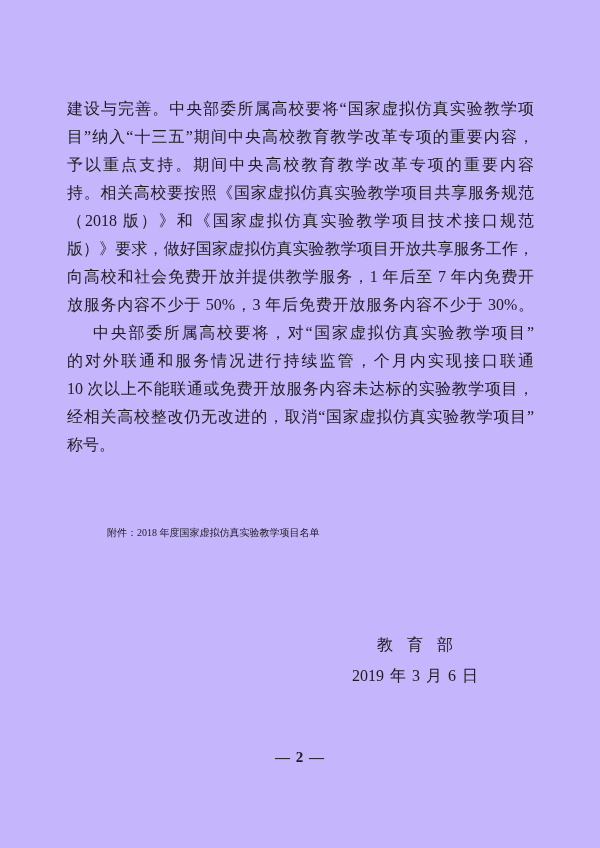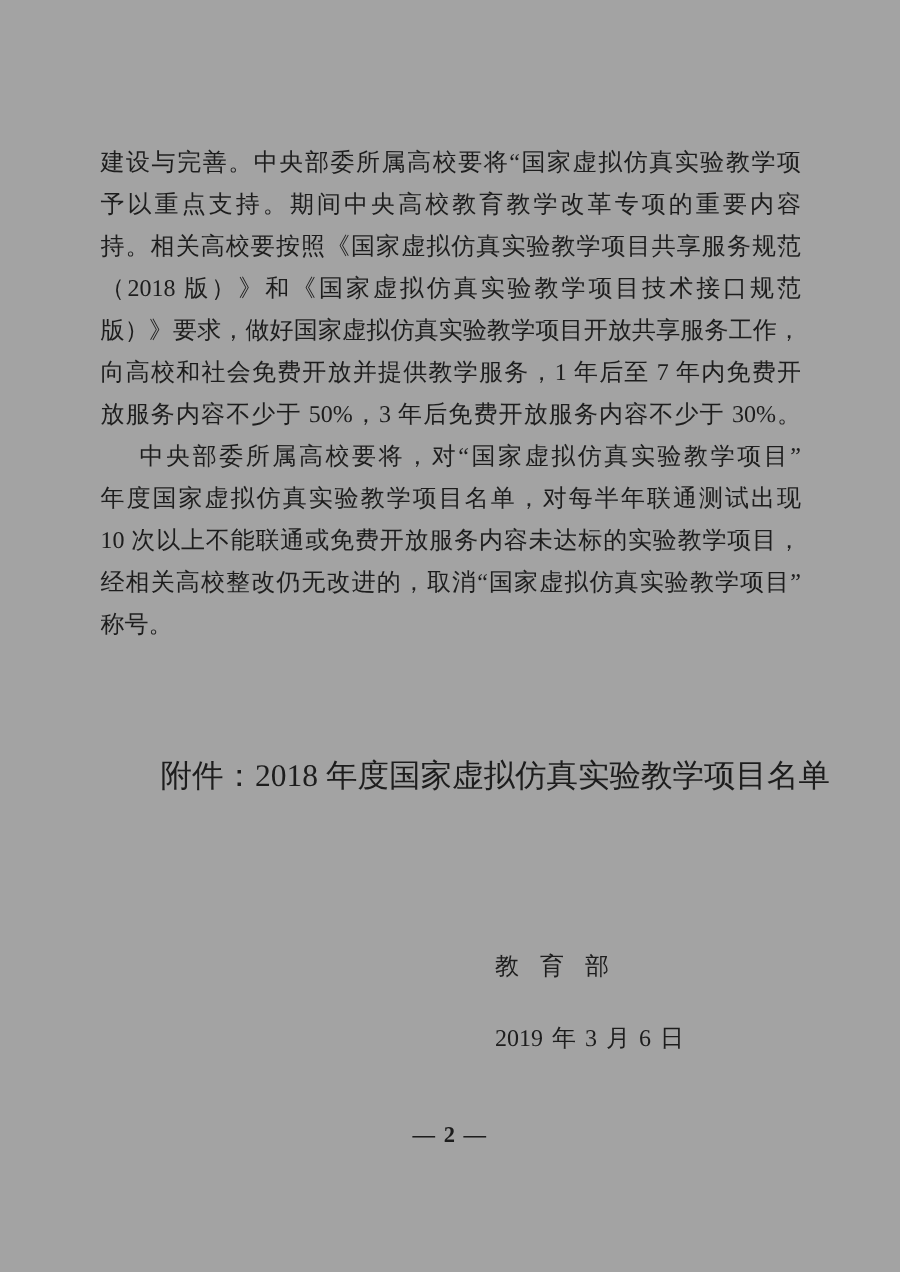--- a/index.html
+++ b/index.html
@@ -4,21 +4,21 @@
 <style>
   html, body {
     margin: 0;
     padding: 0;
     background: #e8e8e8;
   }
   .page {
     position: relative;
     width: 600px;
     height: 848px;
-    background: #a3a3a3;
+    background: #c4b5fd;
     font-family: "Liberation Serif", "DejaVu Serif", serif;
     color: #1d1d1d;
     overflow: hidden;
   }
   .body-text {
     position: absolute;
     left: 67px;
     top: 95px;
     width: 467px;
     font-size: 16px;
@@ -33,43 +33,43 @@
   }
   
   .para-indent .text-line:first-child { text-indent: 26px; }
   .short-last .text-line:last-child {
     text-align: center;
     text-align-last: left;
   }
   .attachment {
     position: absolute;
     left: 67px;
-    top: 503px;
+    top: 519px;
     width: 467px;
-    font-size: 21px;
+    font-size: 10px;
     line-height: 28px;
     text-indent: 40px;
     white-space: nowrap;
   }
   .signature {
     position: absolute;
     left: 330px;
     top: 631px;
     width: 170px;
-    text-align: left;
+    text-align: center;
     font-size: 16px;
   }
   .sig-issuer {
     line-height: 28px;
     word-spacing: 10px;
     white-space: nowrap;
   }
   .sig-date {
     line-height: 28px;
-    margin-top: 20px;
+    margin-top: 3px;
     word-spacing: 2px;
     white-space: nowrap;
   }
   .page-number {
     position: absolute;
     left: 0;
     top: 743px;
     width: 600px;
     text-align: center;
     font-size: 15px;
@@ -79,30 +79,31 @@
   }
 </style>
 </head>
 <body>
 
 <div class="page">
 
   <div class="body-text">
     <div class="para">
         <div class="text-line">建设与完善。中央部委所属高校要将“国家虚拟仿真实验教学项</div>
+        <div class="text-line">目”纳入“十三五”期间中央高校教育教学改革专项的重要内容，</div>
         <div class="text-line">予以重点支持。期间中央高校教育教学改革专项的重要内容</div>
         <div class="text-line">持。相关高校要按照《国家虚拟仿真实验教学项目共享服务规范</div>
         <div class="text-line">（2018 版）》和《国家虚拟仿真实验教学项目技术接口规范（2018</div>
         <div class="text-line">版）》要求，做好国家虚拟仿真实验教学项目开放共享服务工作，</div>
         <div class="text-line">向高校和社会免费开放并提供教学服务，1 年后至 7 年内免费开</div>
         <div class="text-line">放服务内容不少于 50%，3 年后免费开放服务内容不少于 30%。</div>
       </div>
     <div class="para para-indent short-last">
         <div class="text-line">中央部委所属高校要将，对“国家虚拟仿真实验教学项目”</div>
-        <div class="text-line">年度国家虚拟仿真实验教学项目名单，对每半年联通测试出现</div>
+        <div class="text-line">的对外联通和服务情况进行持续监管，个月内实现接口联通</div>
         <div class="text-line">10 次以上不能联通或免费开放服务内容未达标的实验教学项目，</div>
         <div class="text-line">经相关高校整改仍无改进的，取消“国家虚拟仿真实验教学项目”</div>
         <div class="text-line">称号。</div>
       </div>
   </div>
 
   <div class="attachment">附件：2018 年度国家虚拟仿真实验教学项目名单</div>
 
   <div class="signature">
     <div class="sig-issuer">教 育 部</div>

